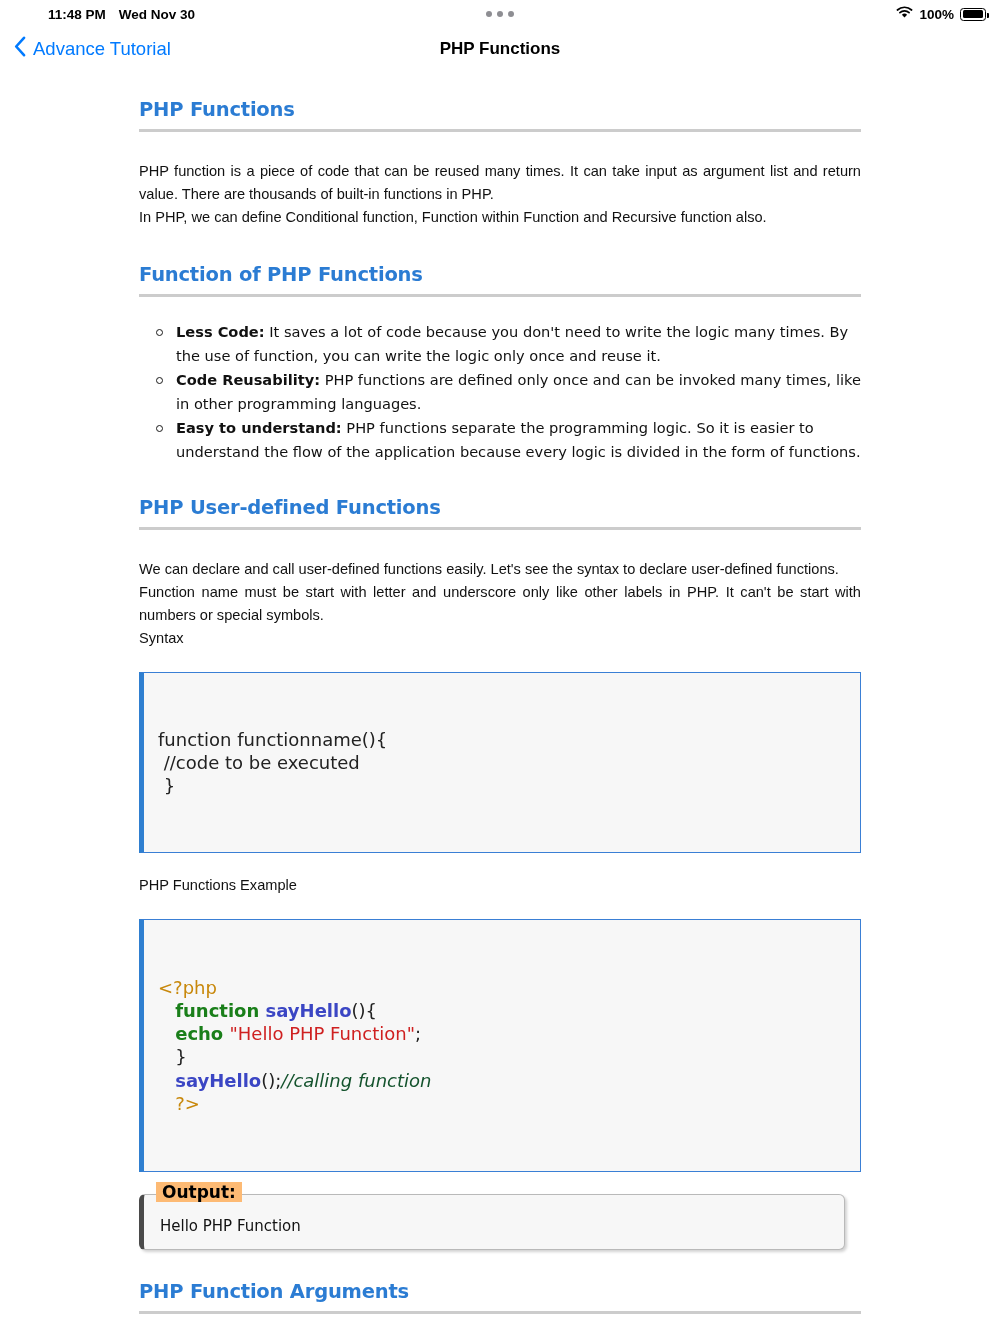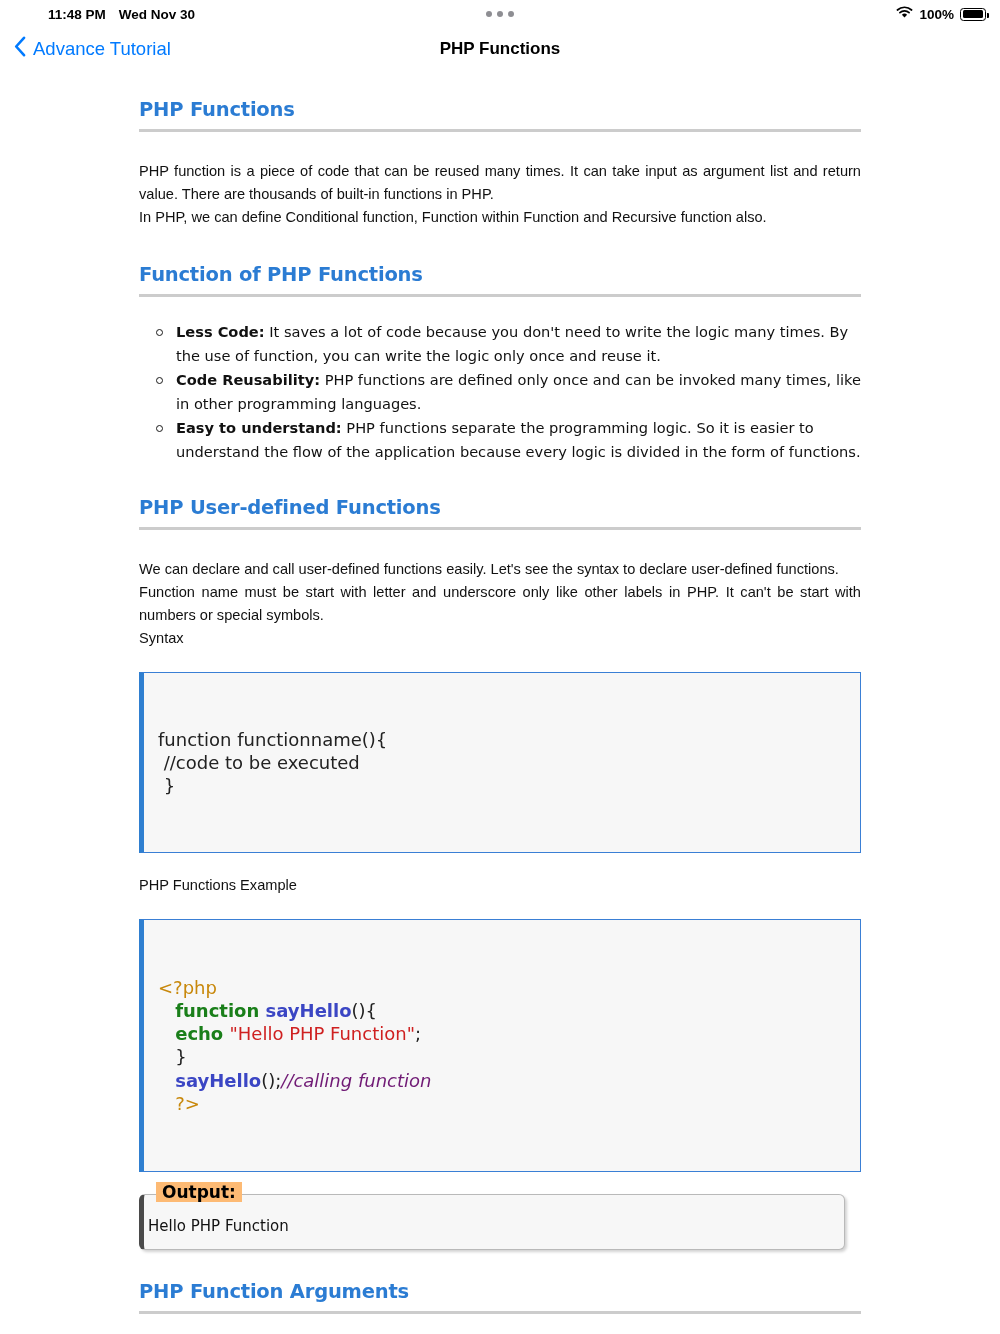--- a/index.html
+++ b/index.html
@@ -123,34 +123,34 @@
     overflow:hidden;
   }
   .codebox.syntax{ line-height:23.3px; }
   .code-inner{ padding:9px 14px 9px 14px; }
 
   .tok-php{ color:#c8880b; }
   .tok-kw{ color:#1a7f1a; font-weight:bold; }
   .tok-fn{ color:#3b46c4; font-weight:bold; }
   .tok-fnplain{ color:#3b46c4; font-weight:bold; }
   .tok-str{ color:#cf2020; }
-  .tok-cmt{ color:#701a75; font-style:italic;margin-top:39px; }
+  .tok-cmt{ color:#14532d; font-style:italic;margin-top:39px; }
   .tok-plain{ color:#222; }
 
   
   .outbox{
     position:relative;
     border:1px solid #b9b9b9;
     border-left:5px solid #4a4a4a;
     border-radius:6px;
     background:#f7f7f7;
     box-shadow:2px 2px 3px rgba(0,0,0,0.18);
   }
   .out-body{
-    padding:22px 16px 14px 4px;
+    padding:22px 16px 14px 16px;
     font-size:15px; color:#111;
     font-family:"DejaVu Sans", sans-serif;
   }
 </style>
 </head>
 <body>
 
 <div class="statusbar">
   <div class="sb-left">
     <span class="sb-time">11:48 PM</span>

